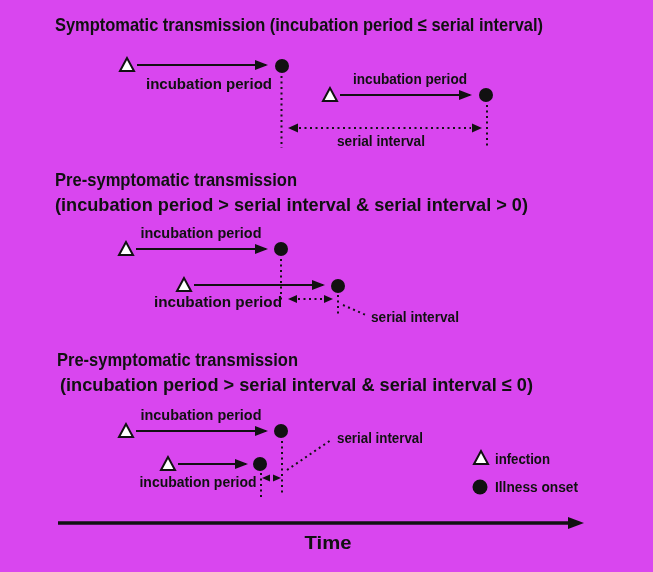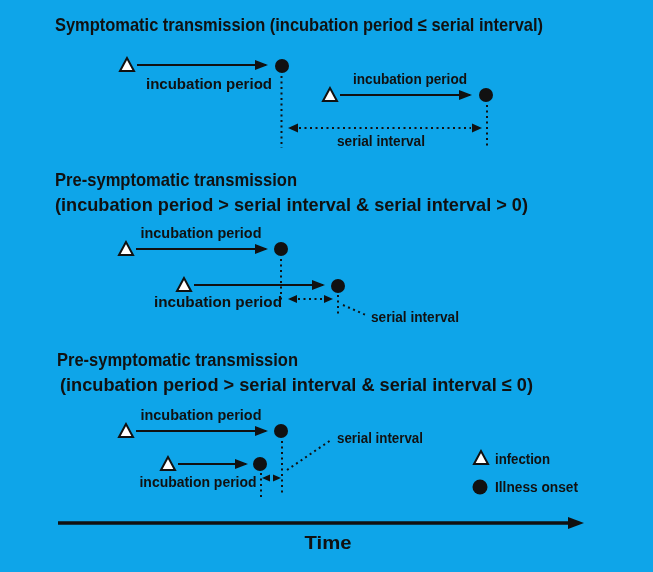--- a/index.html
+++ b/index.html
@@ -1,20 +1,20 @@
 <!DOCTYPE html>
 <html><head>
 <meta charset="utf-8">
 <style>
   html, body { margin: 0; padding: 0; background: #ffffff; }
   .page {
     position: relative;
     width: 653px;
     height: 572px;
-    background: #0ea5e9;
+    background: #d946ef;
     overflow: hidden;
   }
   svg { display: block; }
   svg text {
     font-family: "Liberation Sans", sans-serif;
     font-weight: bold;
     fill: #111111;
   }
   .title  { font-size: 19px; }
   .label  { font-size: 14px; }

